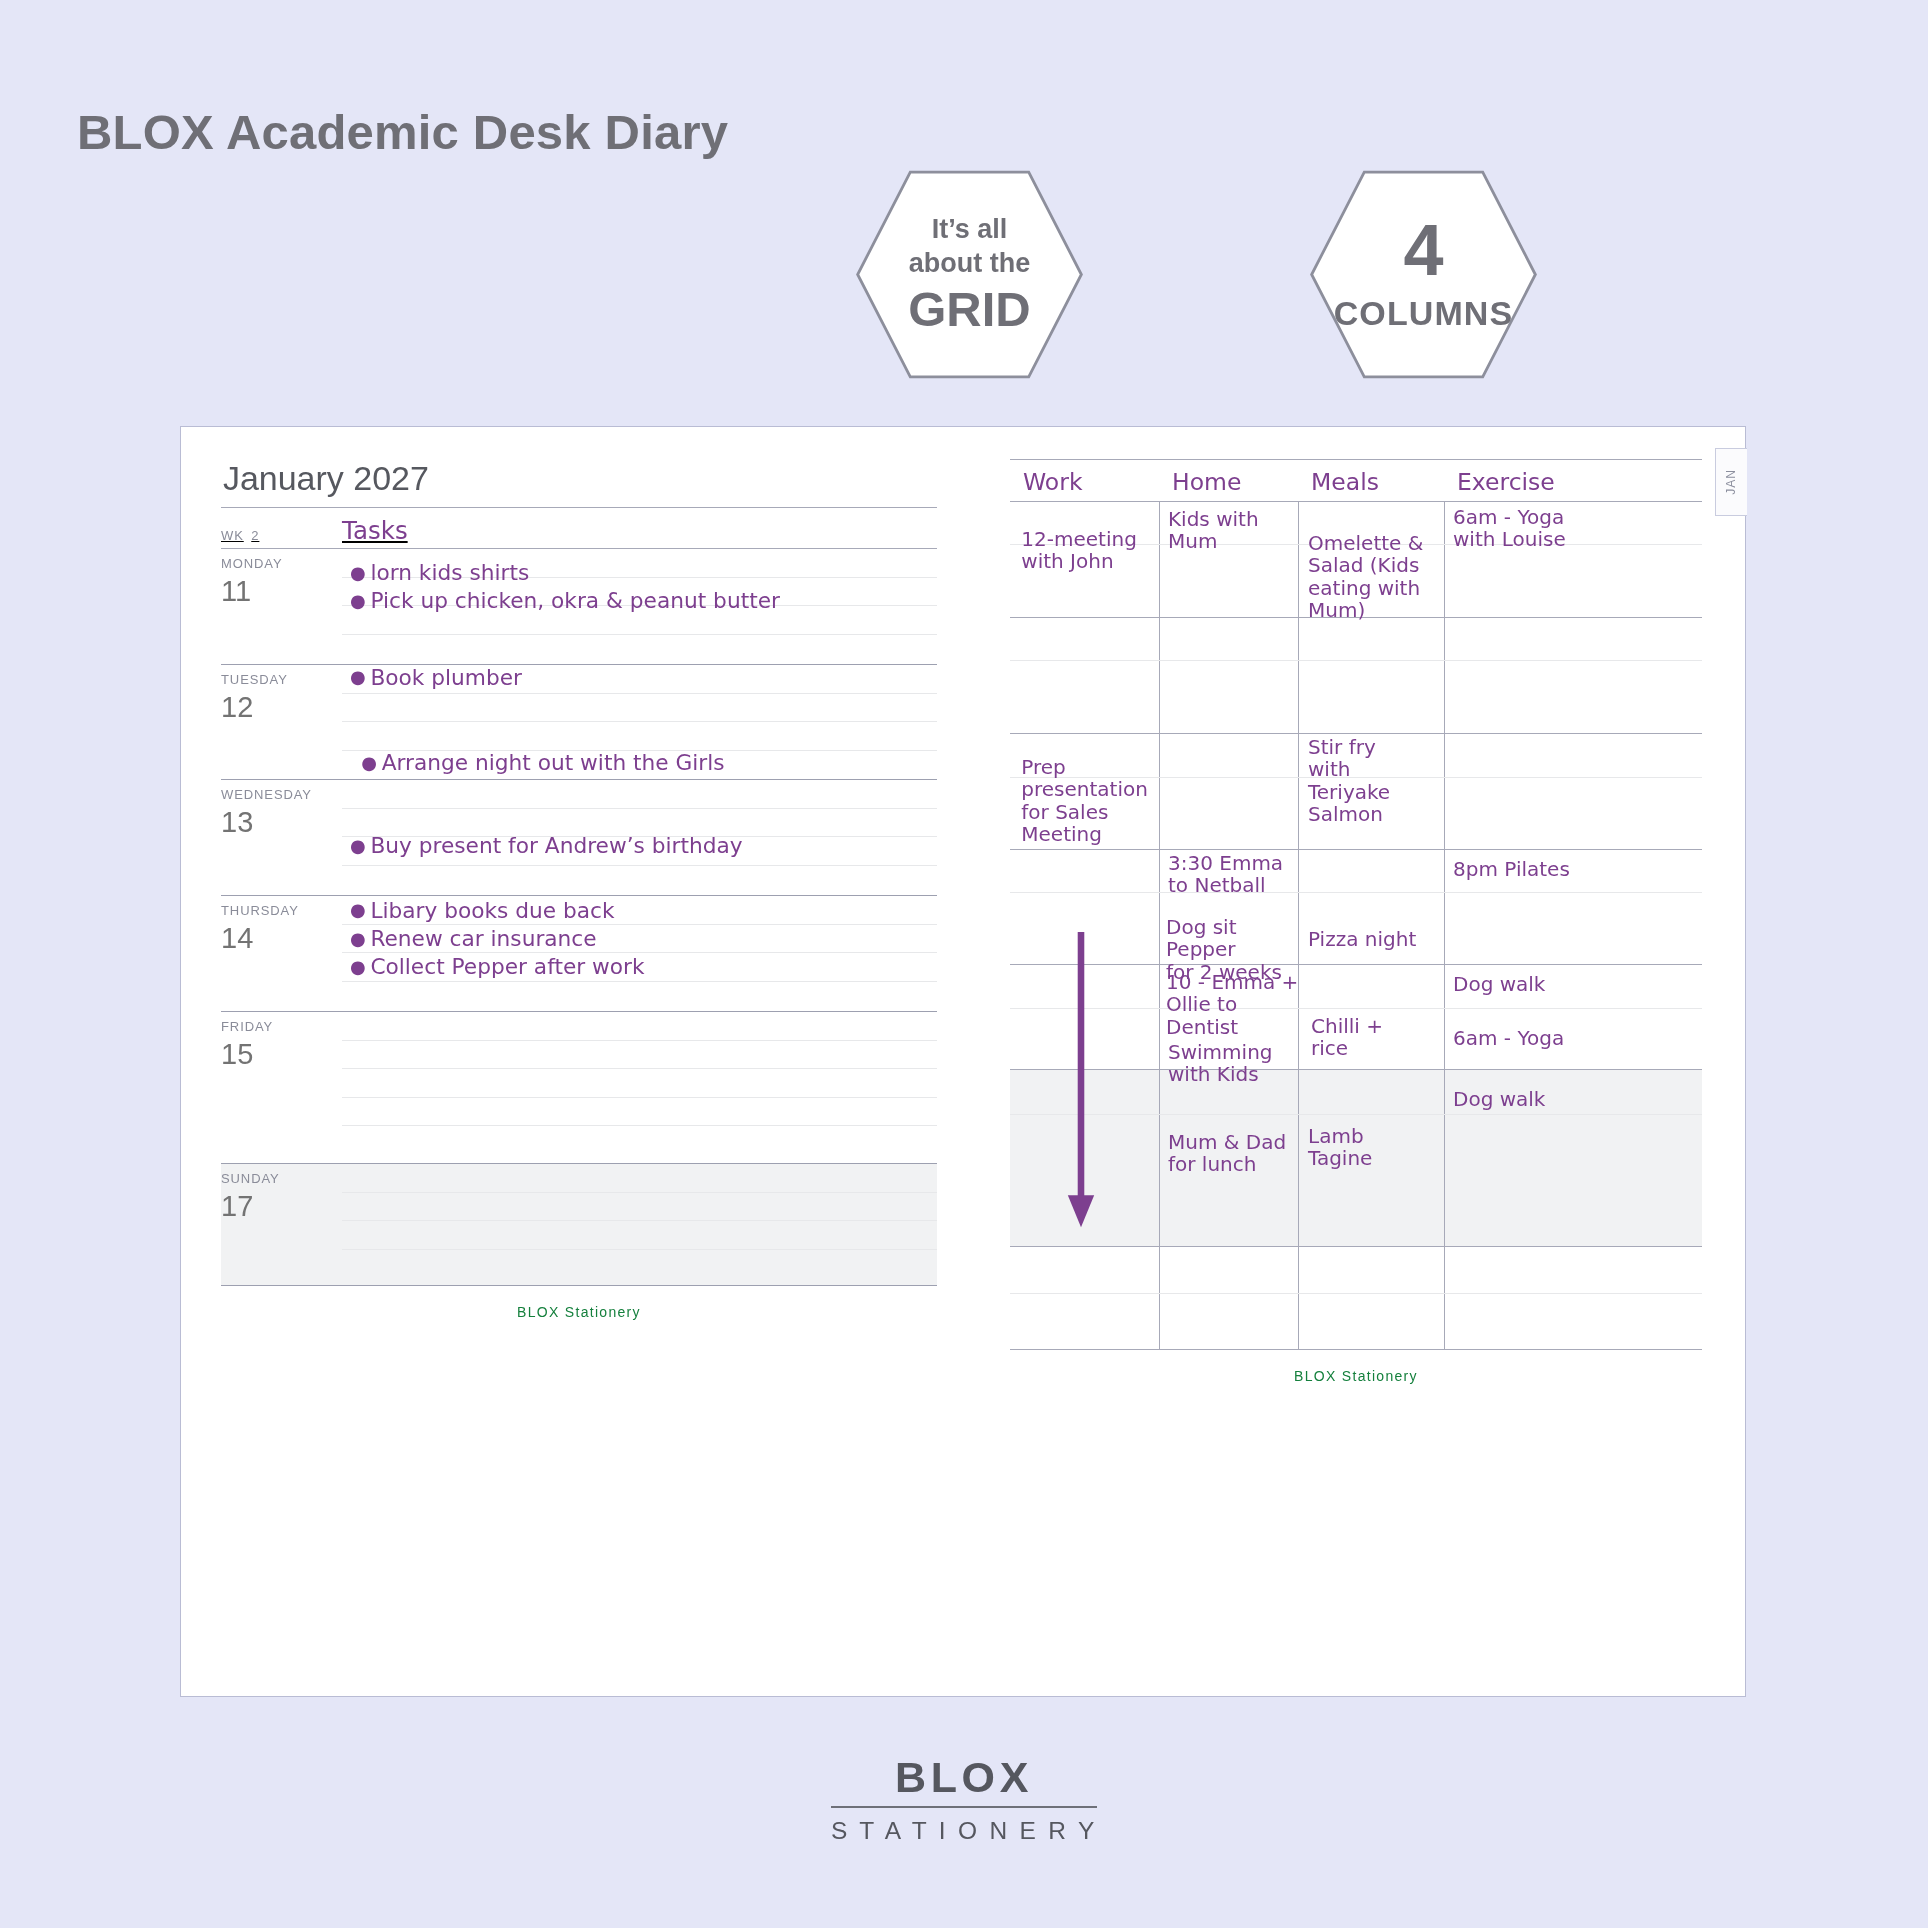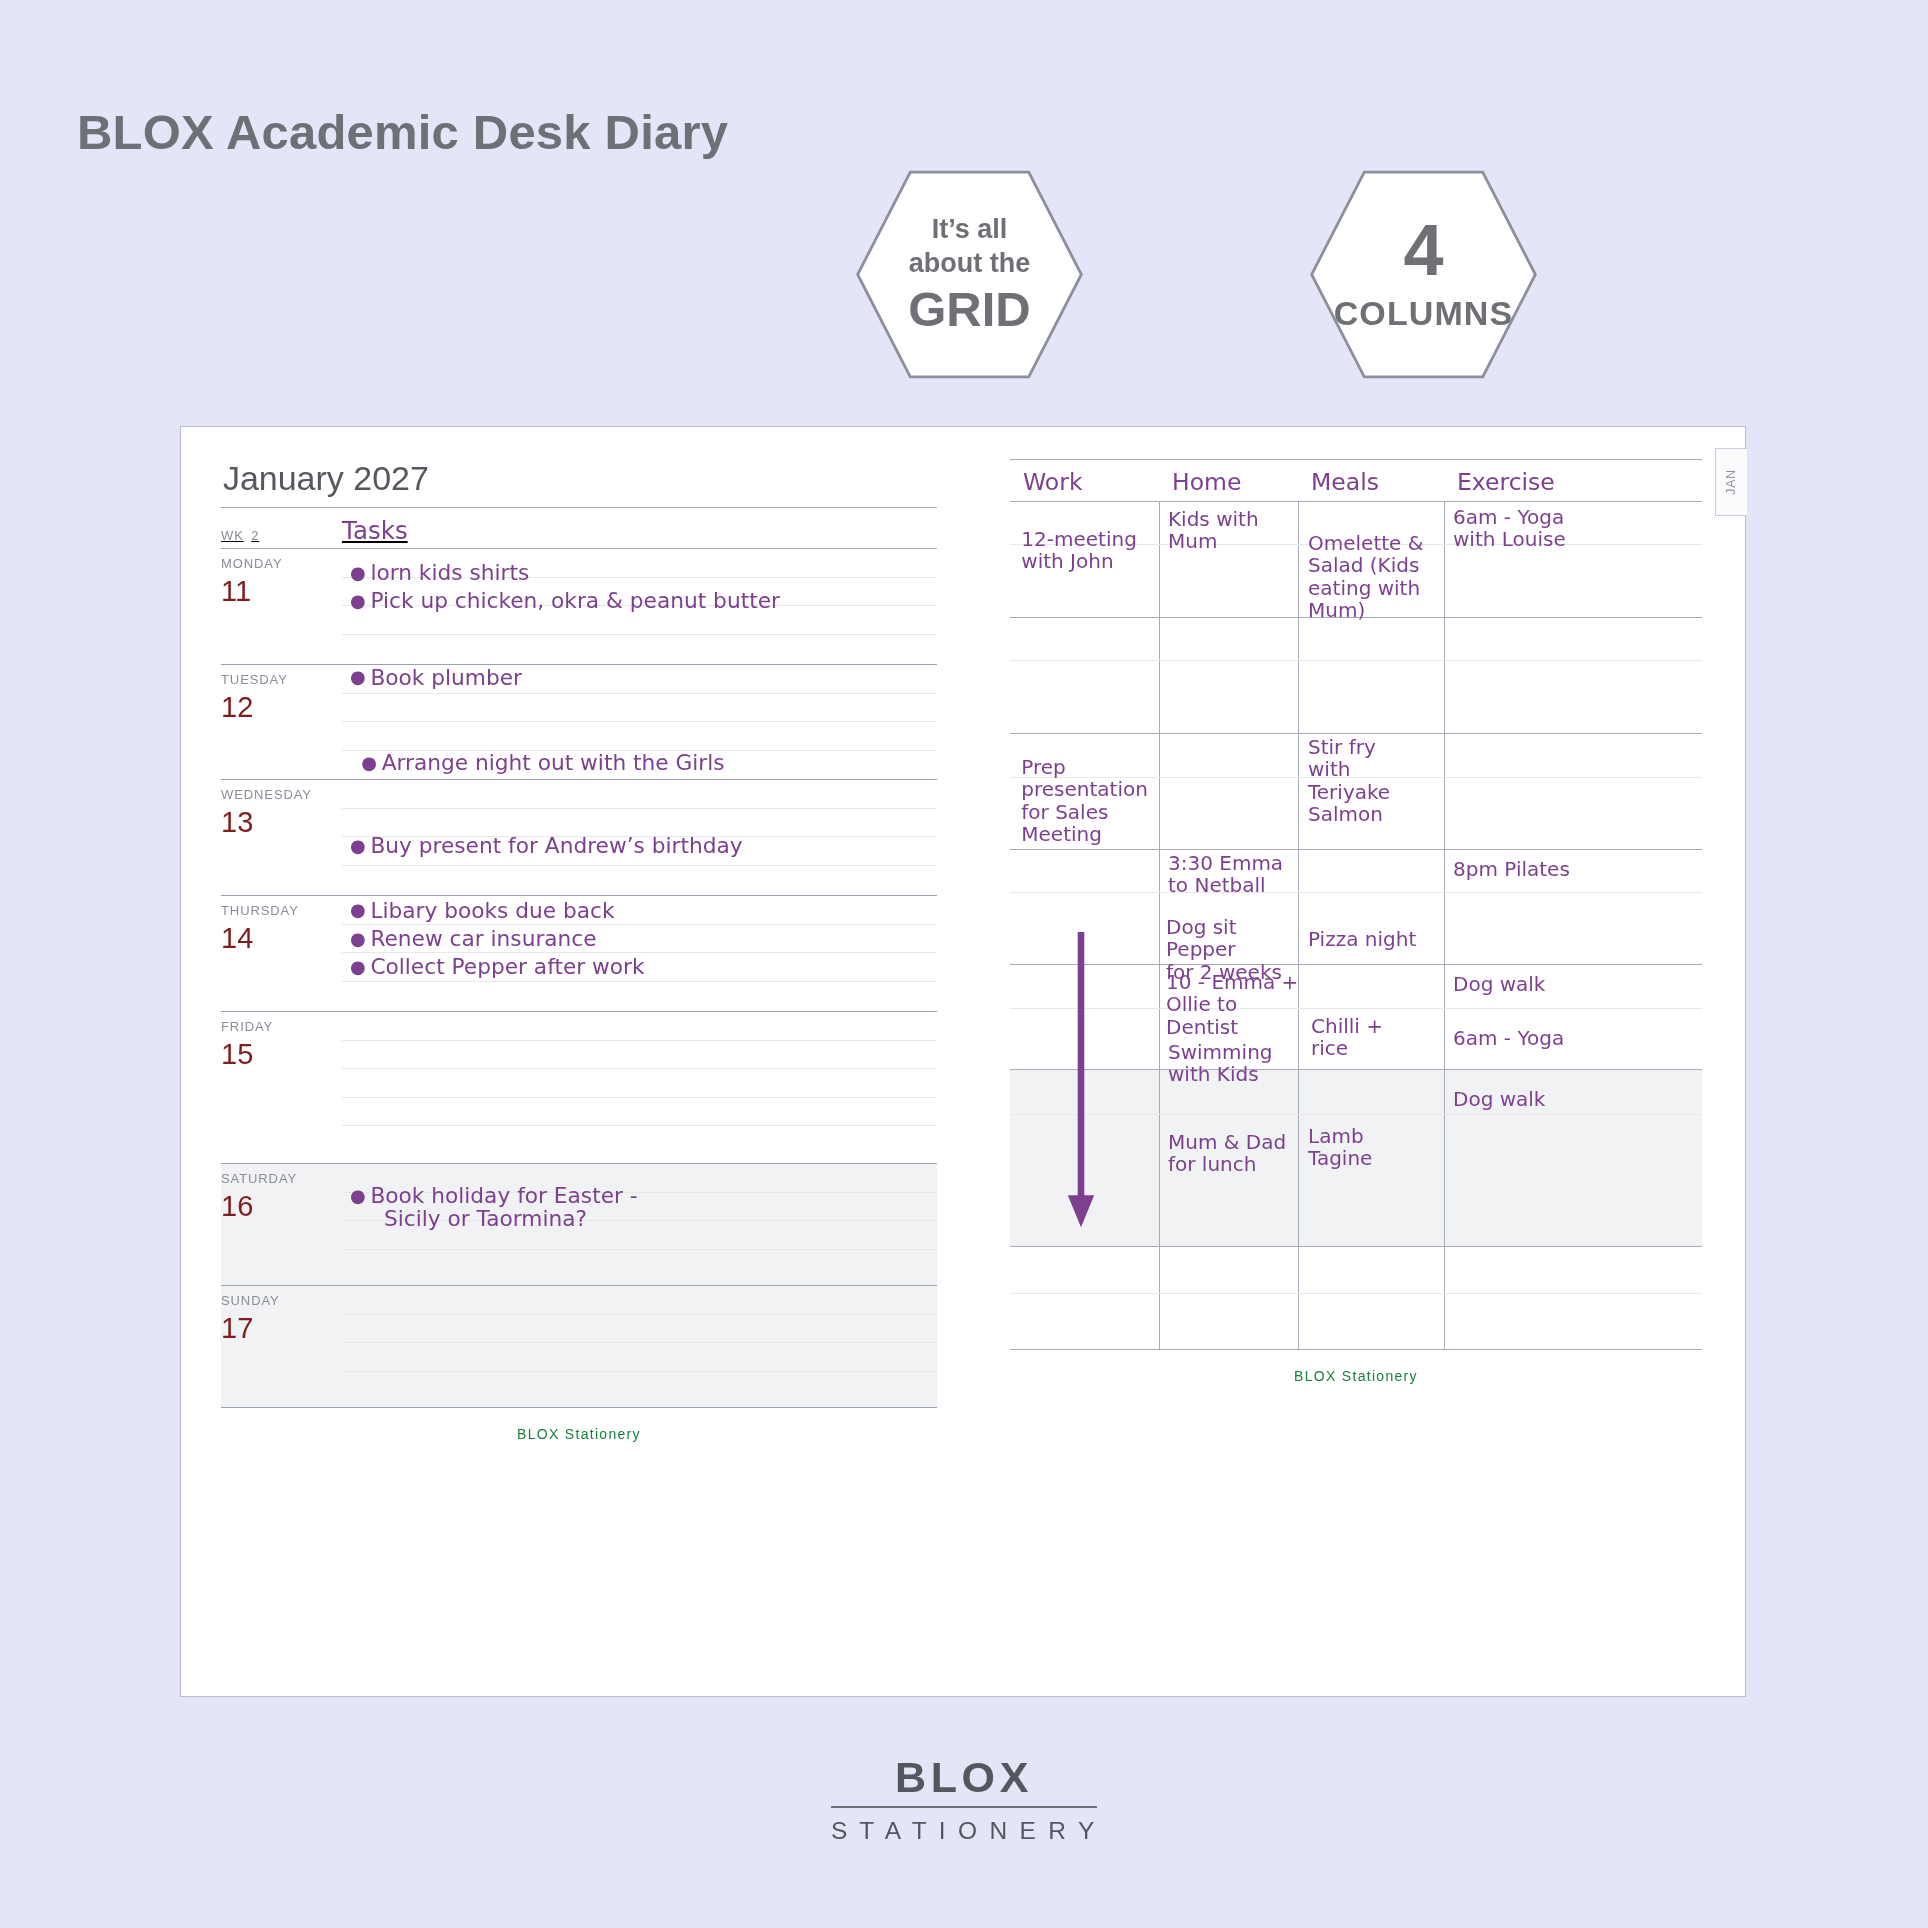--- a/index.html
+++ b/index.html
@@ -134,21 +134,21 @@
     position: absolute;
     left: 0; top: 6.6px;
     font-size: 13px;
     letter-spacing: 0.9px;
     color: #8a8c99;
   }
   .day-num {
     position: absolute;
     left: 0; top: 26px;
     font-size: 29px;
-    color: #7f1d1d;
+    color: #737373;
   }
   .lines {
     position: absolute;
     left: 121px;
     right: 0;
     top: 0;
     bottom: 0;
   }
   .lines i {
     position: absolute;
@@ -354,35 +354,20 @@
       <div class="day-name">FRIDAY</div>
       <div class="day-num">15</div>
       <div class="lines">
         <i style="top:28px"></i>
           <i style="top:56px"></i>
           <i style="top:85px"></i>
           <i style="top:113px"></i>
       </div>
     </div>
 
-    <div class="day-block shaded" style="height:122px;">
-      <div class="day-name">SATURDAY</div>
-      <div class="day-num">16</div>
-      <div class="lines">
-        <i style="top:28px"></i>
-          <i style="top:56px"></i>
-          <i style="top:85px"></i>
-      </div>
-      <div class="entries">
-        <div class="entry" style="top:21px">
-          <span class="bullet">●</span><span>Book holiday for Easter -</span>
-          <span class="line2">Sicily or Taormina?</span>
-        </div>
-      </div>
-    </div>
 
     <div class="day-block shaded" style="height:122px;">
       <div class="day-name">SUNDAY</div>
       <div class="day-num">17</div>
       <div class="lines">
         <i style="top:28px"></i>
           <i style="top:56px"></i>
           <i style="top:85px"></i>
       </div>
     </div>

